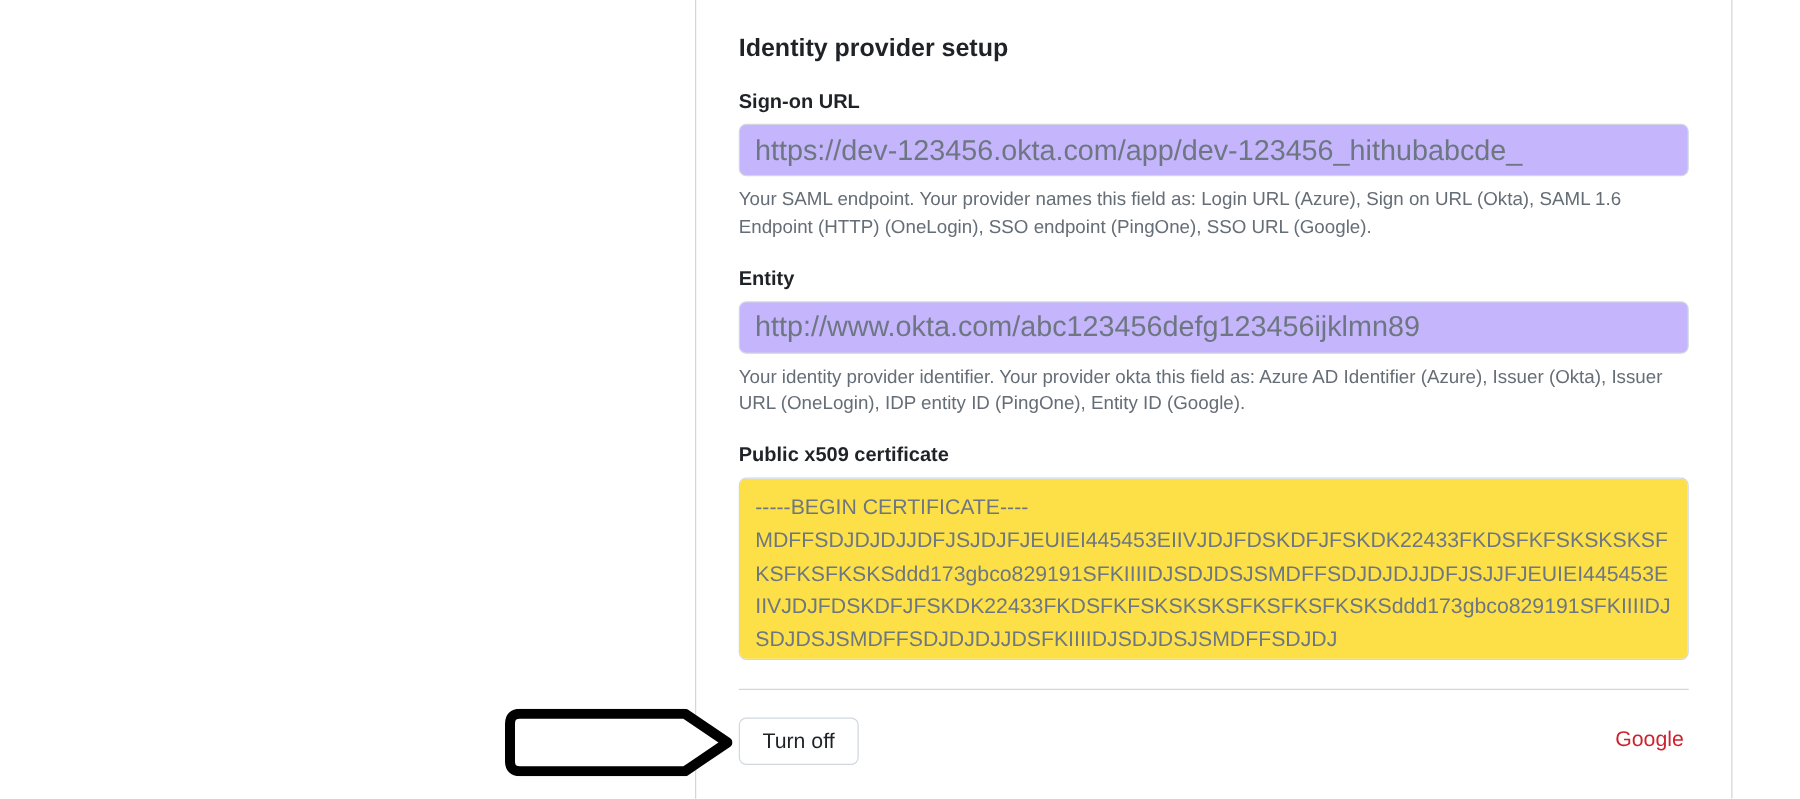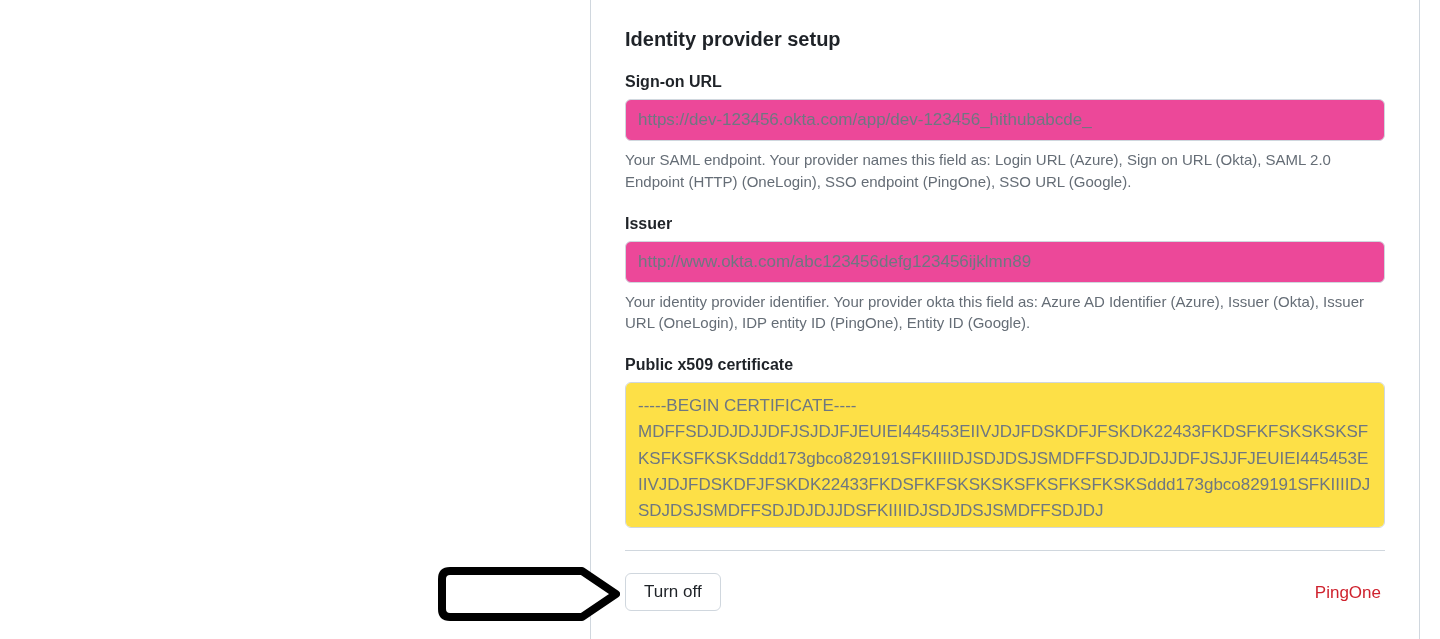--- a/index.html
+++ b/index.html
@@ -10,21 +10,20 @@
     body {
       font-family: -apple-system, BlinkMacSystemFont, "Segoe UI", Helvetica, Arial, sans-serif;
       background: #ffffff;
       width: 1440px;
       height: 639px;
       overflow: hidden;
     }
     .page-container {
       display: flex;
       height: 100%;
-      padding-left: 34px;
     }
     .left-gutter {
       width: 556px;
       flex-shrink: 0;
       position: relative;
     }
     .content-panel {
       border-left: 1px solid #d0d7de;
       border-right: 1px solid #d0d7de;
       padding: 28px 34px 0 34px;
@@ -43,23 +42,23 @@
     .field-label {
       font-size: 16px;
       font-weight: 700;
       color: #1f2328;
       margin-bottom: 8px;
     }
     .text-input {
       width: 100%;
       height: 42px;
       padding: 8px 12px;
-      font-size: 17px;
+      font-size: 23px;
       color: #1f2328;
-      background: #ec4899;
+      background: #c4b5fd;
       border: 1px solid #d0d7de;
       border-radius: 6px;
       line-height: 22px;
     }
     .text-input::placeholder {
       color: #6e7781;
     }
     .help-text {
       font-size: 15px;
       color: #656d76;
@@ -83,21 +82,21 @@
     }
     .divider {
       border: none;
       border-top: 1px solid #d0d7de;
       margin-top: 18px;
       margin-bottom: 22px;
     }
     .actions-row {
       display: flex;
       justify-content: space-between;
-      align-items: flex-end;
+      align-items: flex-start;
     }
     .btn {
       display: inline-flex;
       align-items: center;
       justify-content: center;
       padding: 8px 18px;
       font-size: 17px;
       font-weight: 500;
       border-radius: 6px;
       cursor: pointer;
@@ -137,35 +136,35 @@
       </svg>
     </div>
   </div>
 
   <div class="content-panel">
     <h2 class="section-title">Identity provider setup</h2>
 
     <div class="field-group">
       <div class="field-label">Sign-on URL</div>
       <input type="text" class="text-input" placeholder="https://dev-123456.okta.com/app/dev-123456_hithubabcde_" style="">
-      <div class="help-text">Your SAML endpoint. Your provider names this field as: Login URL (Azure), Sign on URL (Okta), SAML 2.0 Endpoint (HTTP) (OneLogin), SSO endpoint (PingOne), SSO URL (Google).</div>
+      <div class="help-text">Your SAML endpoint. Your provider names this field as: Login URL (Azure), Sign on URL (Okta), SAML 1.6 Endpoint (HTTP) (OneLogin), SSO endpoint (PingOne), SSO URL (Google).</div>
     </div>
 
     <div class="field-group">
-      <div class="field-label">Issuer</div>
+      <div class="field-label">Entity</div>
       <input type="text" class="text-input" placeholder="http://www.okta.com/abc123456defg123456ijklmn89" style="">
       <div class="help-text">Your identity provider identifier. Your provider okta this field as: Azure AD Identifier (Azure), Issuer (Okta), Issuer URL (OneLogin), IDP entity ID (PingOne), Entity ID (Google).</div>
     </div>
 
     <div class="field-group" style="margin-bottom:0">
       <div class="field-label">Public x509 certificate</div>
       <textarea class="textarea-input" readonly="" style="">-----BEGIN CERTIFICATE----
 MDFFSDJDJDJJDFJSJDJFJEUIEI445453EIIVJDJFDSKDFJFSKDK22433FKDSFKFSKSKSKSFKSFKSFKSKSddd173gbco829191SFKIIIIDJSDJDSJSMDFFSDJDJDJJDFJSJJFJEUIEI445453EIIVJDJFDSKDFJFSKDK22433FKDSFKFSKSKSKSFKSFKSFKSKSddd173gbco829191SFKIIIIDJSDJDSJSMDFFSDJDJDJJDSFKIIIIDJSDJDSJSMDFFSDJDJ</textarea>
     </div>
 
     <hr class="divider">
 
     <div class="actions-row">
       <button class="btn">Turn off</button>
-      <button class="btn-danger-text">PingOne</button>
+      <button class="btn-danger-text">Google</button>
     </div>
   </div>
 </div>
 
 </body></html>

